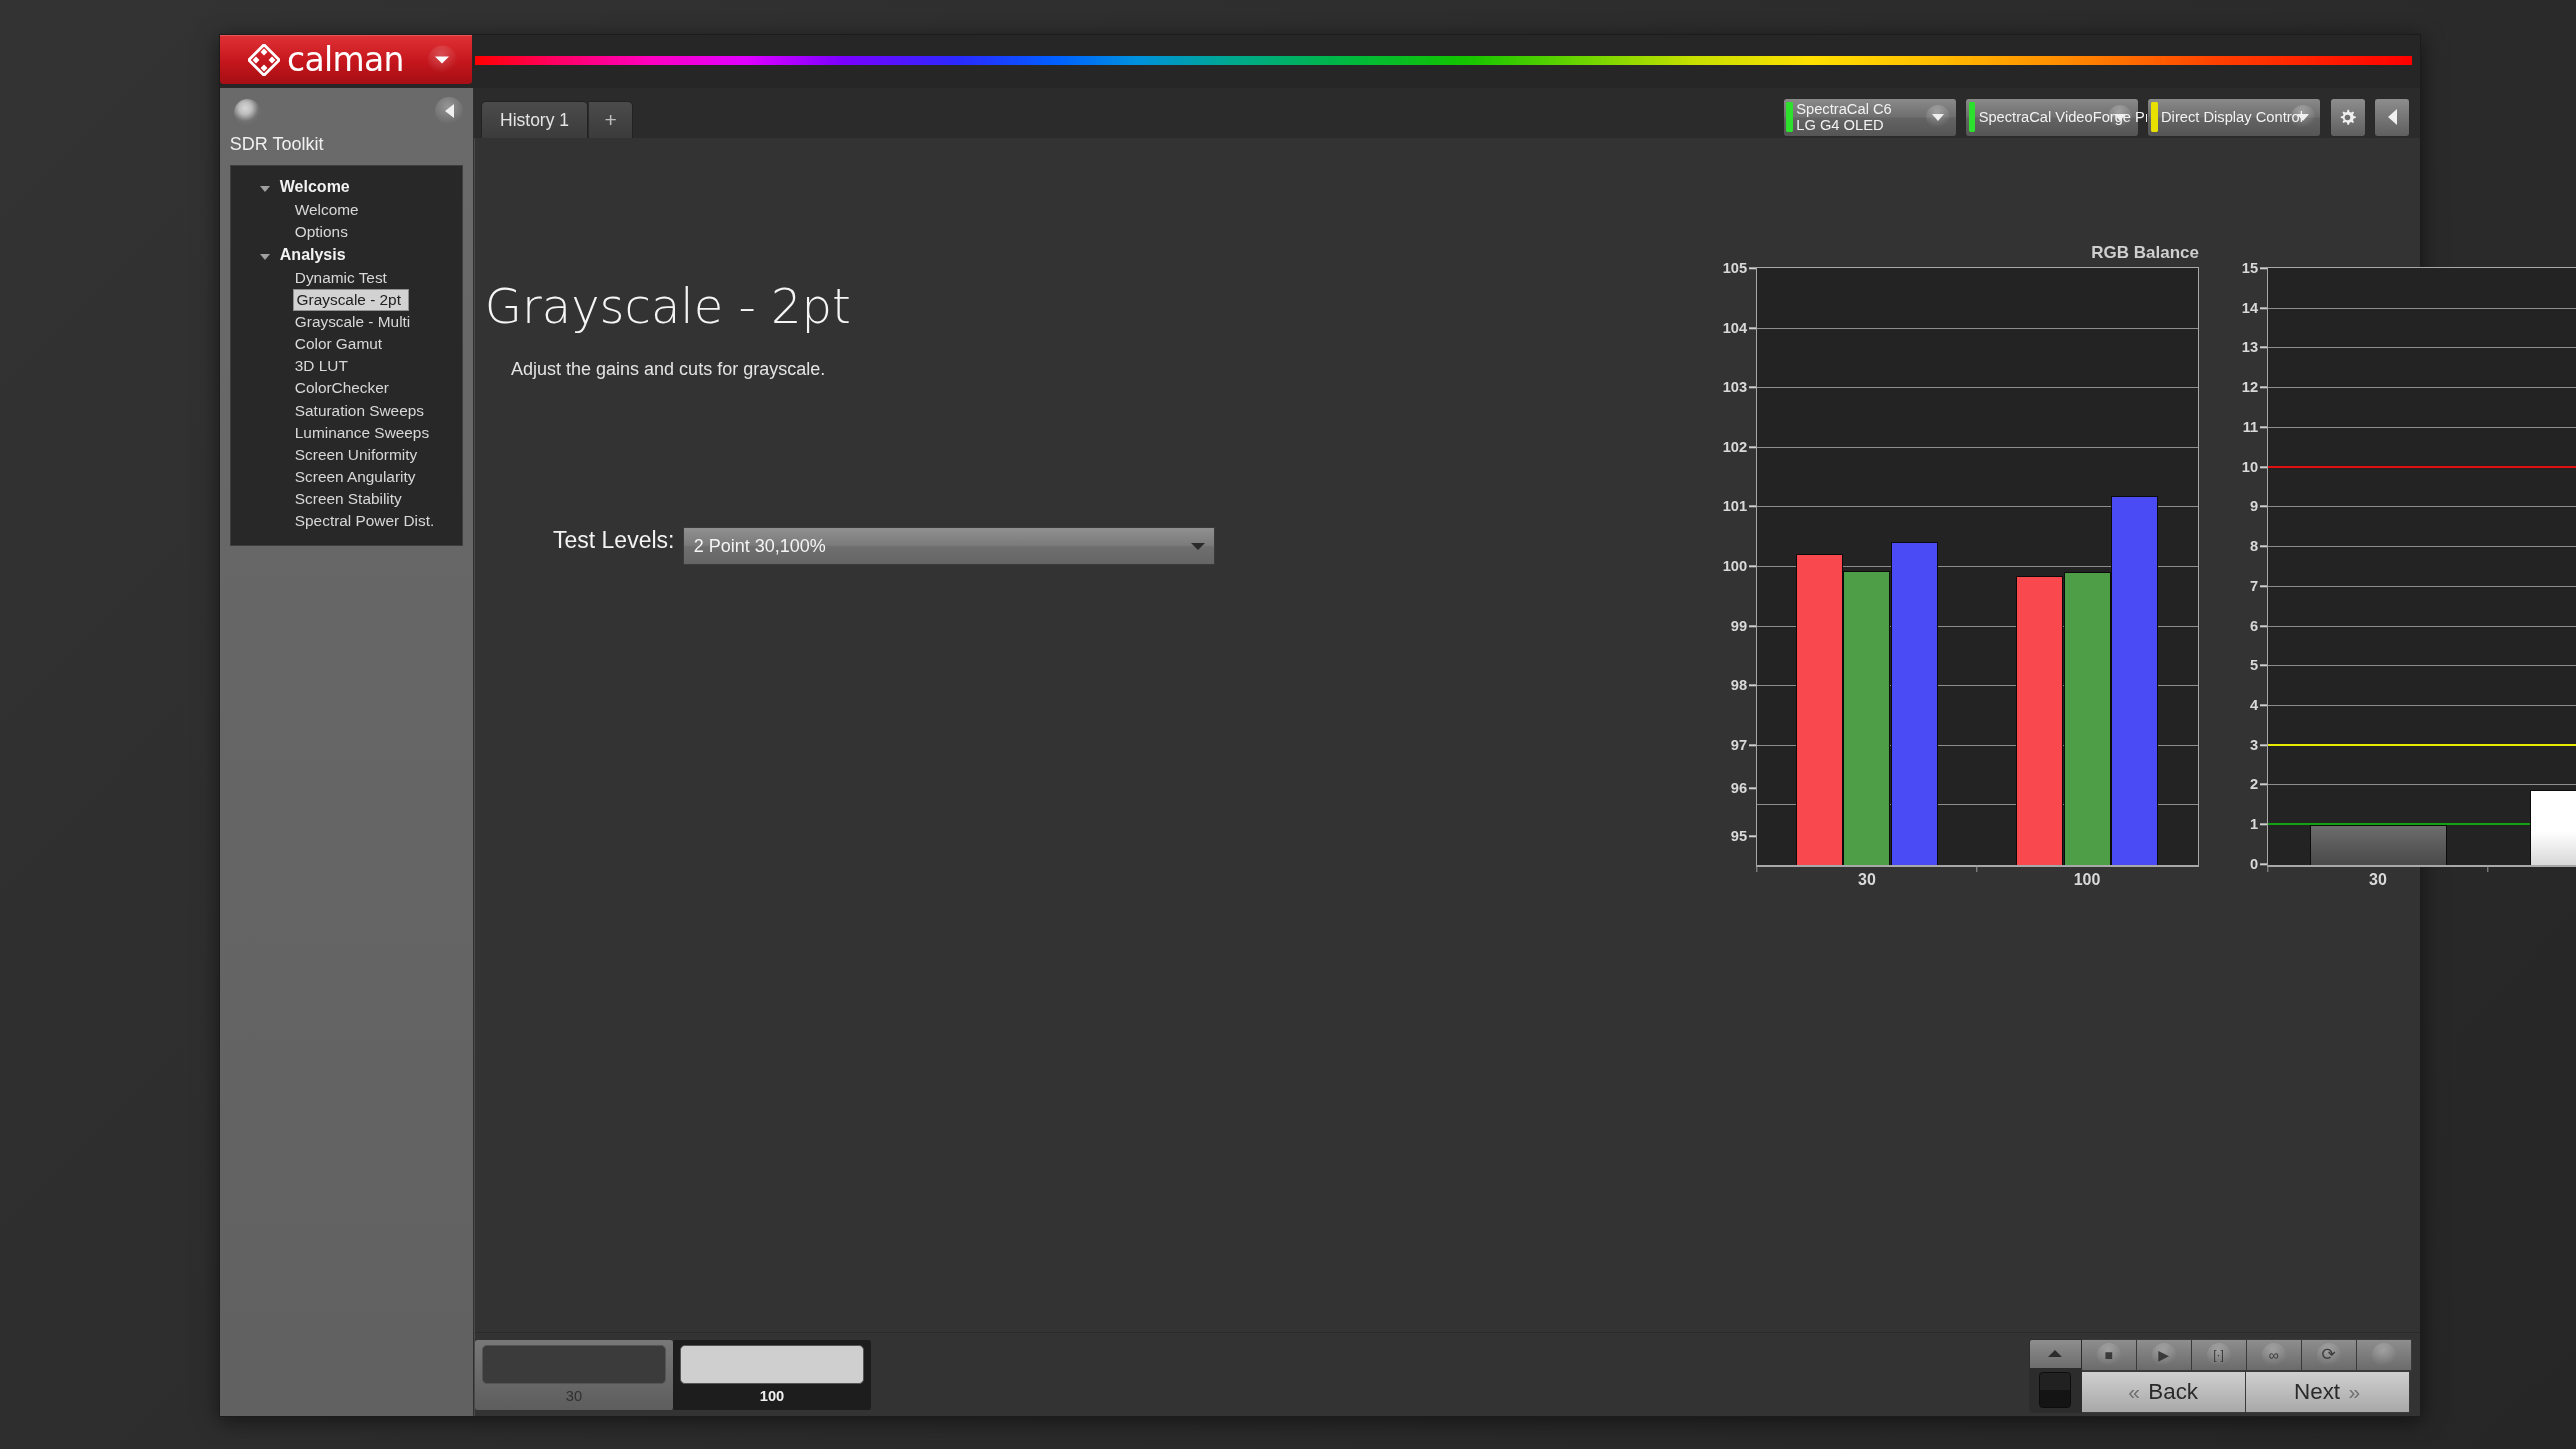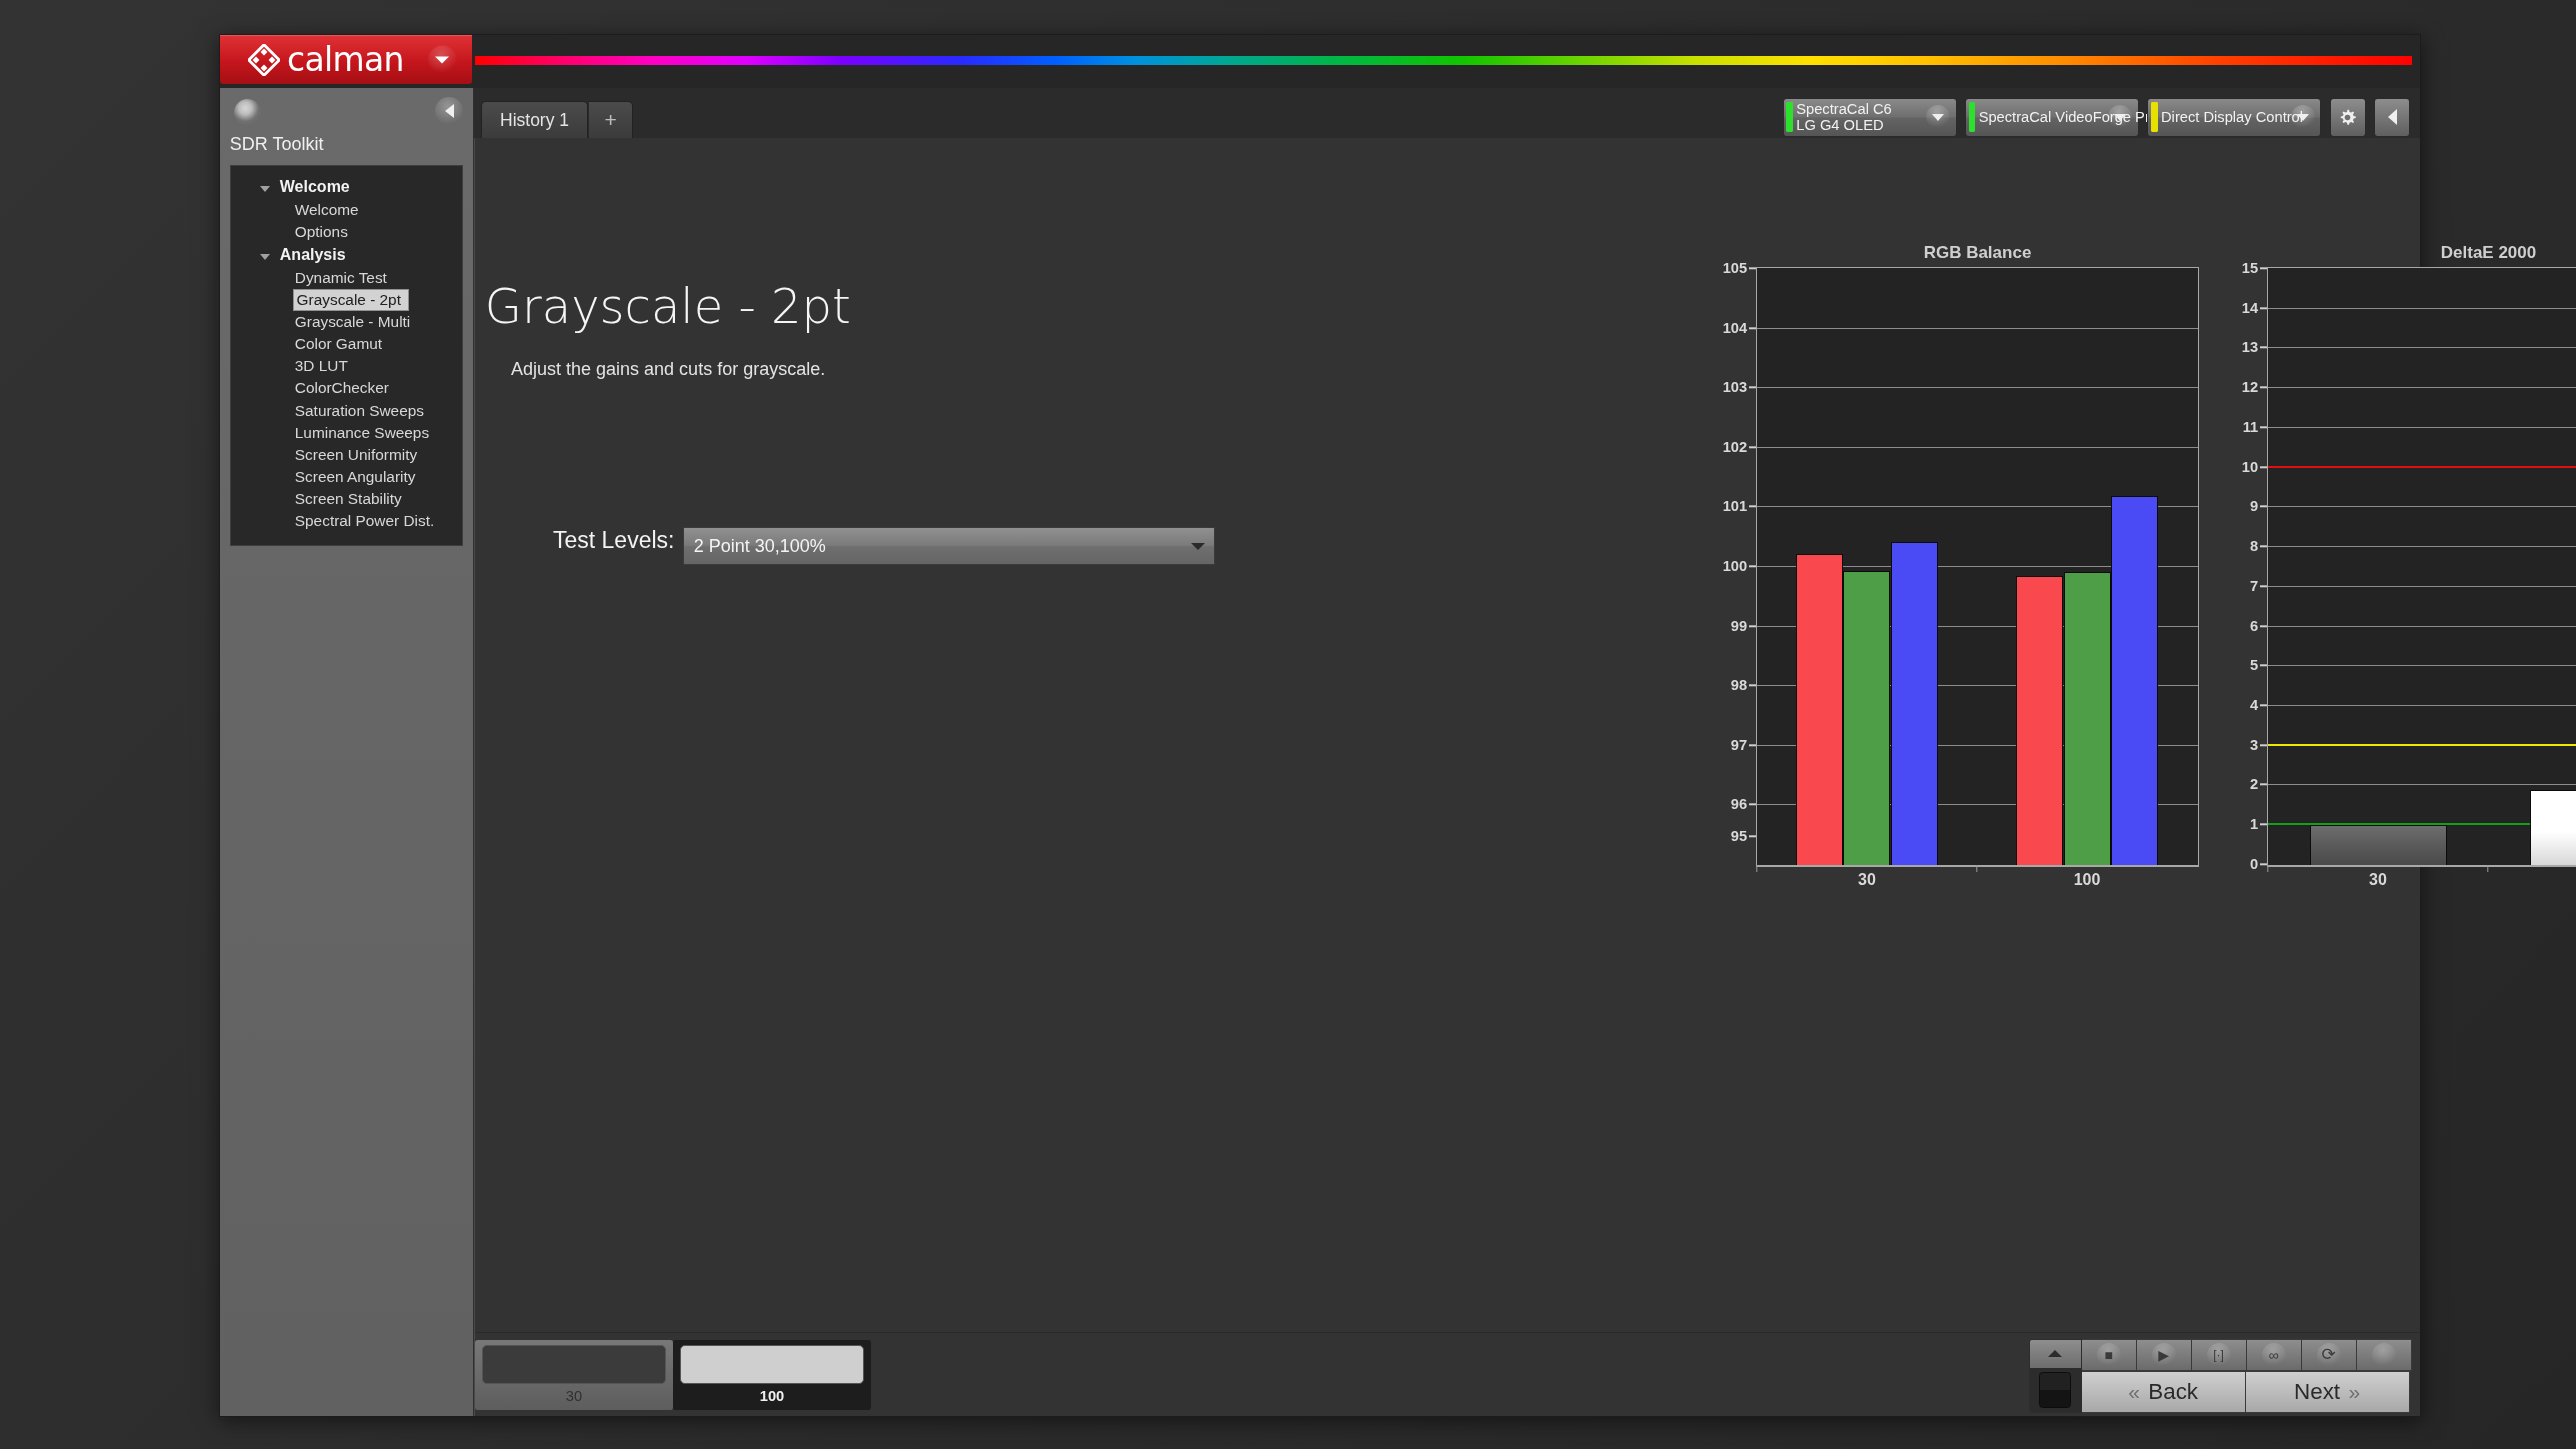--- a/index.html
+++ b/index.html
@@ -213,21 +213,21 @@
   #de-formula-row {
     position: absolute; left: 1348px; top: 305px;
     display: flex; align-items: center;
   }
   #de-formula-label { color: #f3f3f3; font-size: 21px; margin-right: 8.4px; }
   #de-formula-combo { width: 203px; height: 31px; padding: 0 7px 0 8.4px; font-size: 17px; }
 
   
   .chart-wrap { position: absolute; }
   .chart-title {
-    text-align: center; color: #cfcfcf; font-size: 17px;
+    text-align: right; color: #cfcfcf; font-size: 17px;
     font-weight: bold; margin-bottom: 4.2px;
   }
   .plot {
     position: relative;
     background: #232323;
     border: 1.4px solid #a8a8a8;
   }
   .gridline {
     position: absolute; left: 0; right: 0; height: 0.7px;
     background: #8d8d8d;
@@ -462,21 +462,21 @@
         <span>2000</span>
         <span class="tri-down"></span>
       </div>
     </div>
 
     <div class="chart-wrap" id="rgb-chart-wrap" style="left:1281px; top:105px; width:443px;">
       <div class="chart-title">RGB Balance</div>
       <div class="plot" id="rgb-plot" style="height:599px;">
           <div class="ytick" style="top: 568px;">95</div>
           <div class="gridline" style="top: 536px;"></div>
-          <div class="ytick" style="top: 536px;">96</div>
+          <div class="ytick" style="top: 520px;">96</div>
           <div class="gridline" style="top: 477px;"></div>
           <div class="ytick" style="top: 477px;">97</div>
           <div class="gridline" style="top: 417px;"></div>
           <div class="ytick" style="top: 417px;">98</div>
           <div class="gridline" style="top: 358px;"></div>
           <div class="ytick" style="top: 358px;">99</div>
           <div class="gridline" style="top: 298px;"></div>
           <div class="ytick" style="top: 298px;">100</div>
           <div class="gridline" style="top: 238px;"></div>
           <div class="ytick" style="top: 238px;">101</div>

